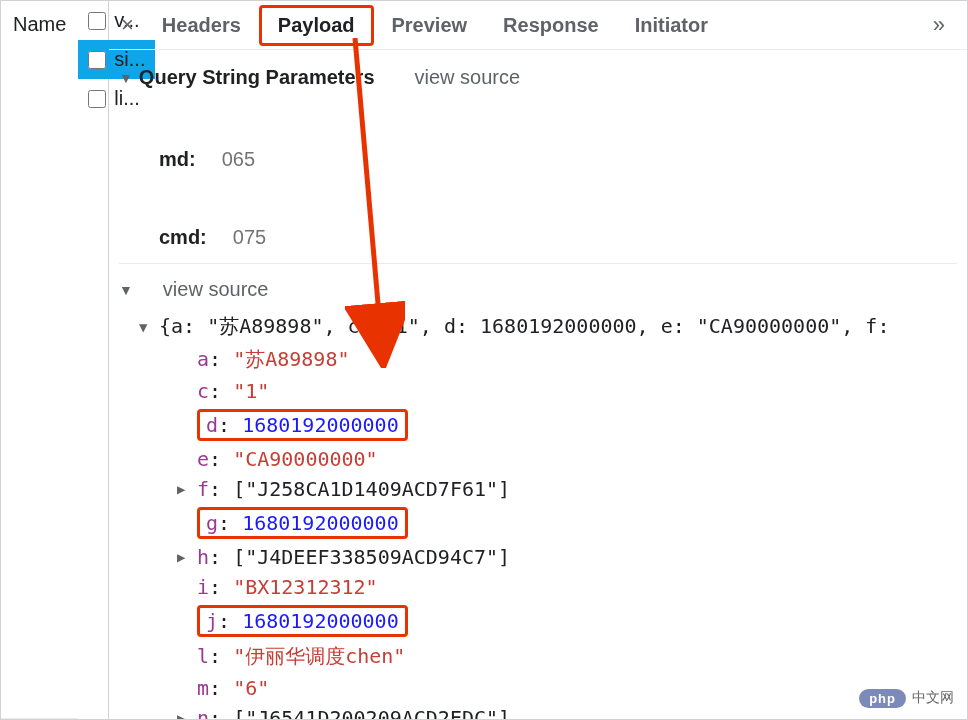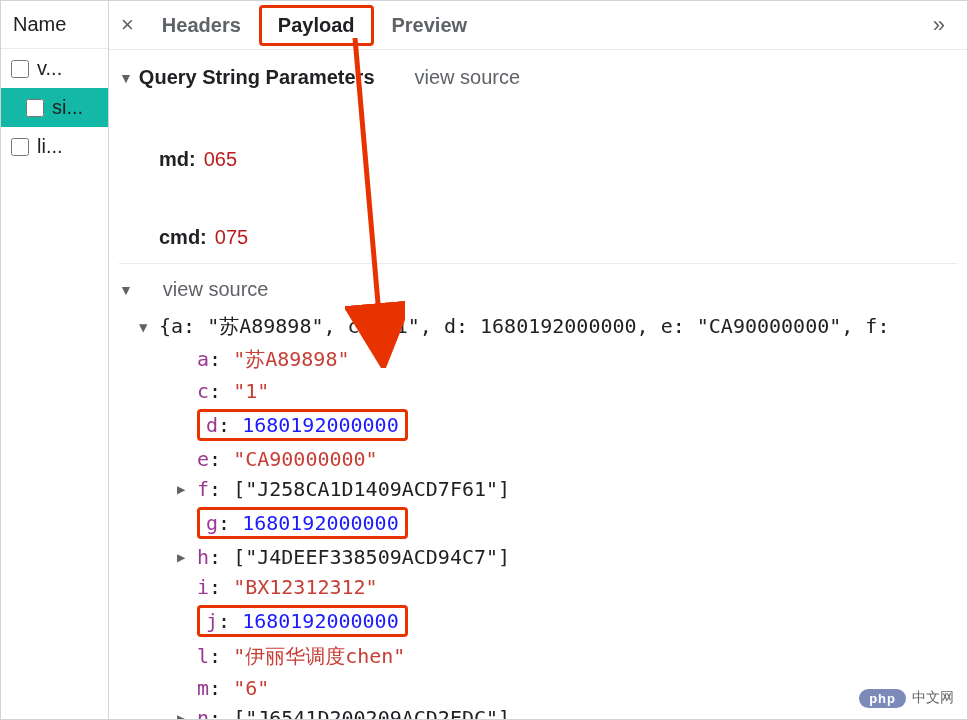--- a/index.html
+++ b/index.html
@@ -15,21 +15,21 @@
     }
     .container {
       display: flex;
       height: 100%;
       border: 1.5px solid #d0d2d5;
     }
     .left-panel {
       width: 108px;
       border-right: 1.5px solid #d0d2d5;
       display: flex;
-      flex-direction: column;
+      flex-direction: row;
     }
     .name-header {
       padding: 12px 12px;
       font-size: 20px;
       color: #202124;
       border-bottom: 1.5px solid #e8eaed;
     }
     .name-list {
       display: flex;
       flex-direction: column;
@@ -38,21 +38,21 @@
       display: flex;
       align-items: center;
       padding: 8px 10px;
       font-size: 20px;
       cursor: pointer;
       white-space: nowrap;
       overflow: hidden;
       text-overflow: ellipsis;
     }
     .name-item.selected {
-      background: #14b8a6;
+      background: #0ea5e9;
       justify-content: center;
     }
     .name-item input[type="checkbox"] {
       width: 18px; height: 18px;
       margin-right: 8px;
       cursor: pointer;
     }
     .right-panel {
       flex: 1;
       display: flex;
@@ -115,23 +115,24 @@
     .tri { font-size: 14px; color: #5f6368; }
     .link-text {
       color: #5f6368;
       font-size: 20px;
       cursor: pointer;
     }
     .kv-row {
       display: flex;
       align-items: baseline;
       margin: 8px 0 8px 40px;
+      gap: 18px;
     }
     .kv-key { font-weight: 600; margin-right: 8px; color: #202124; }
-    .kv-val { color: #b91c1c; margin-top: 47px; }
+    .kv-val { color: #737373; margin-top: 47px; }
     .divider {
       border-top: 1.5px solid #e8eaed;
       margin: 14px 0;
     }
     .json-root {
       font-family: Menlo, Consolas, monospace;
       font-size: 20px;
       margin-left: 20px;
     }
     .json-line {
@@ -199,20 +200,22 @@
       </div>
   </div>
 
   <div class="right-panel">
     <div class="tabs-row">
       <span class="close-icon">×</span>
       <div id="tabs-container" style="display:flex;align-items:center;">
           <div class="tab">Headers</div>
           <div class="tab highlighted">Payload</div>
           <div class="tab">Preview</div>
+          <div class="tab">Response</div>
+          <div class="tab">Initiator</div>
         </div>
       <span class="more-icon">»</span>
     </div>
 
     <div class="content">
       <div class="section-header">
         <div class="section-title">
           <span class="tri">▼</span>
           <span>Query String Parameters</span>
         </div>

